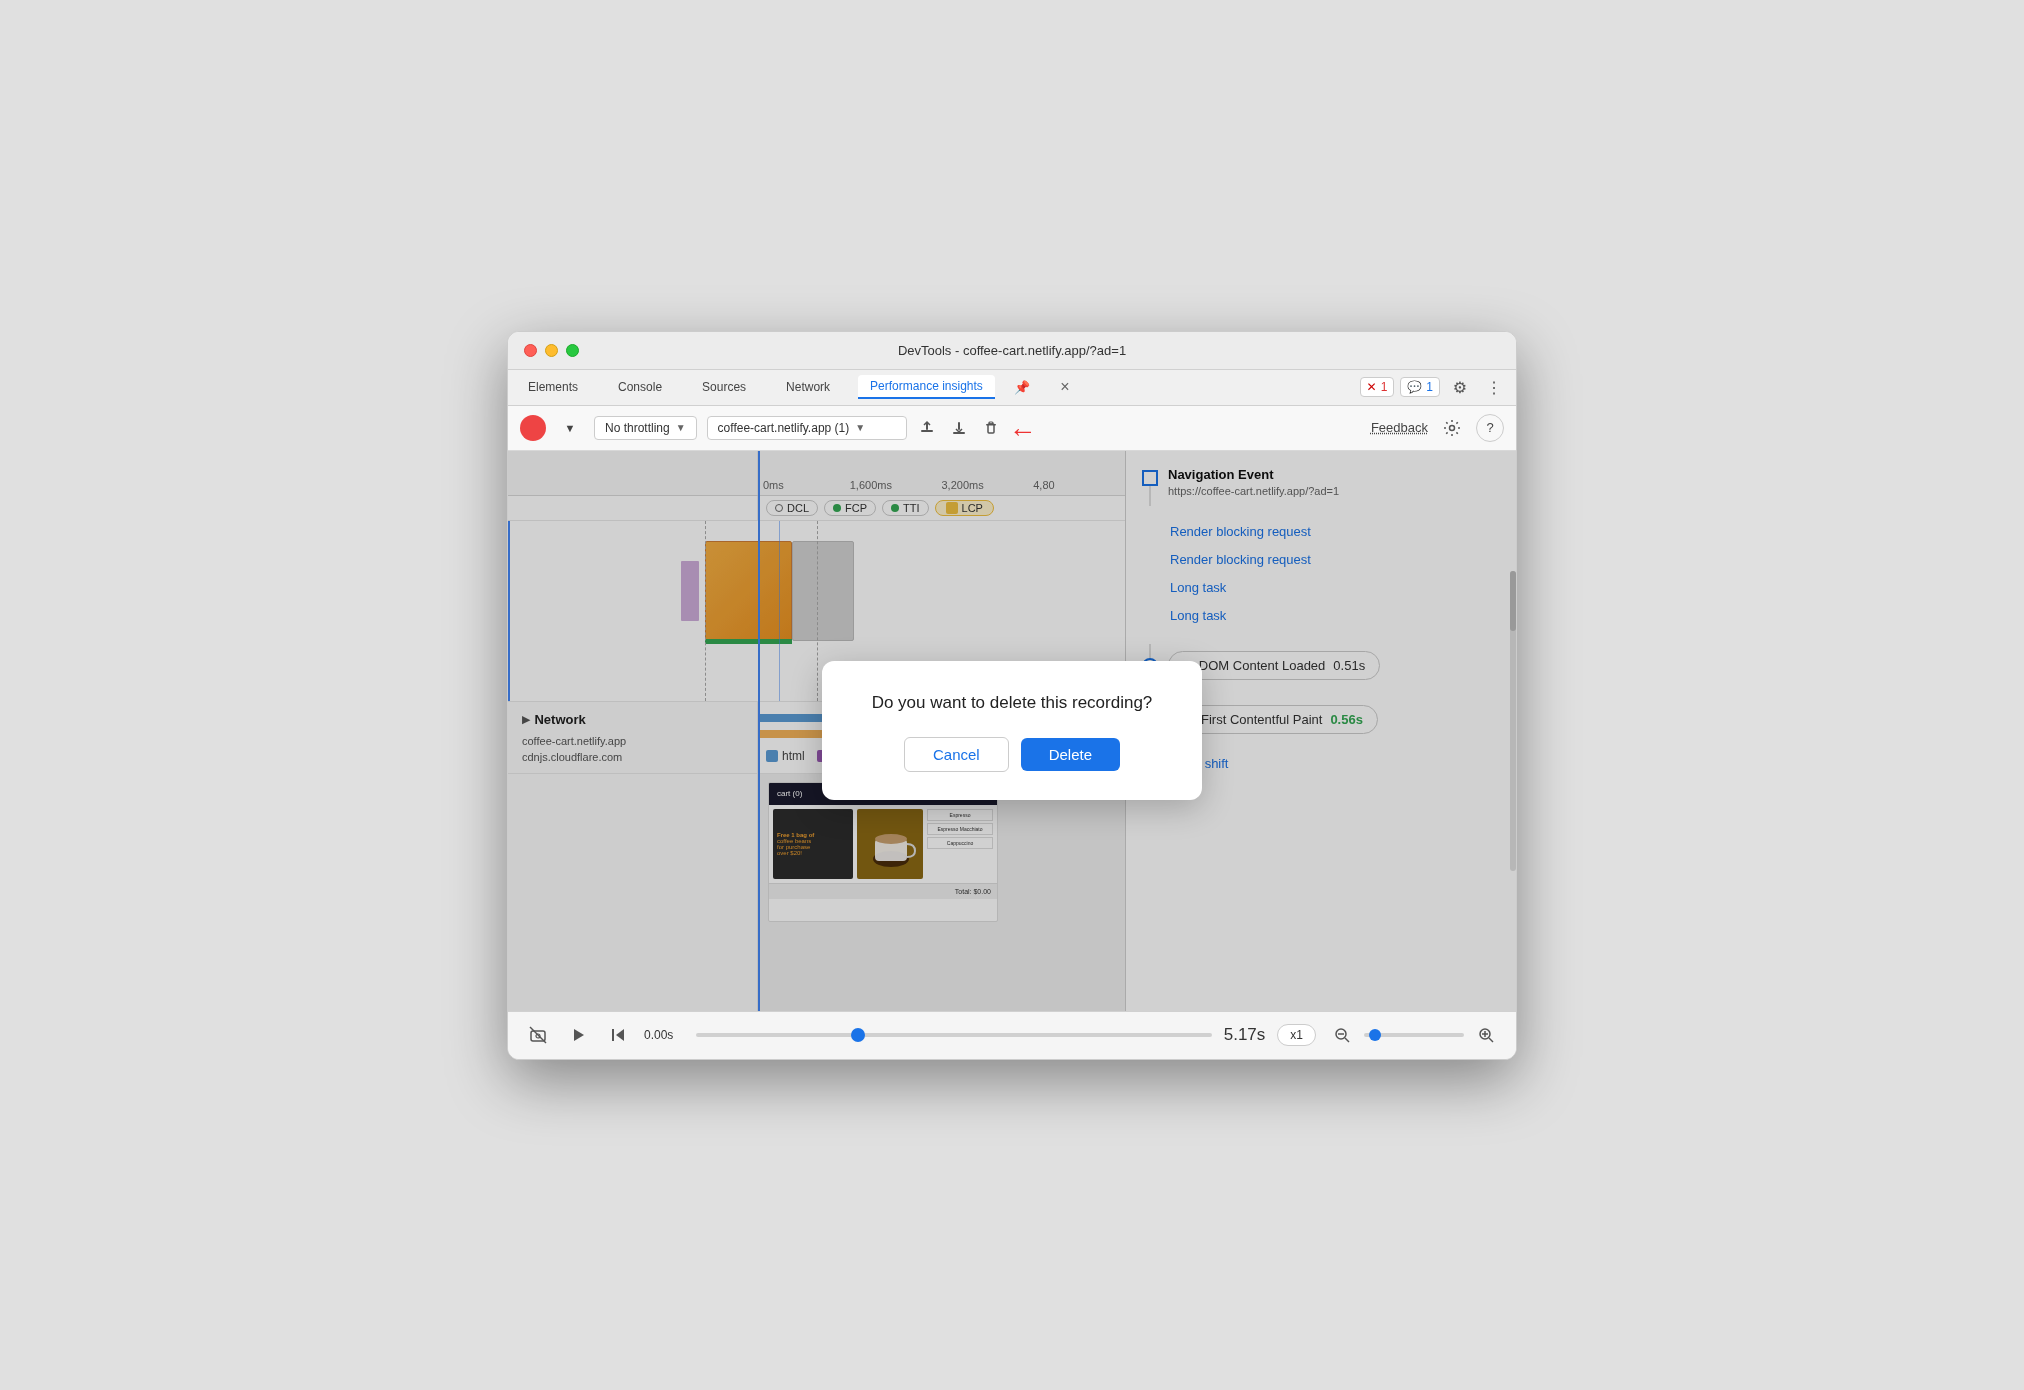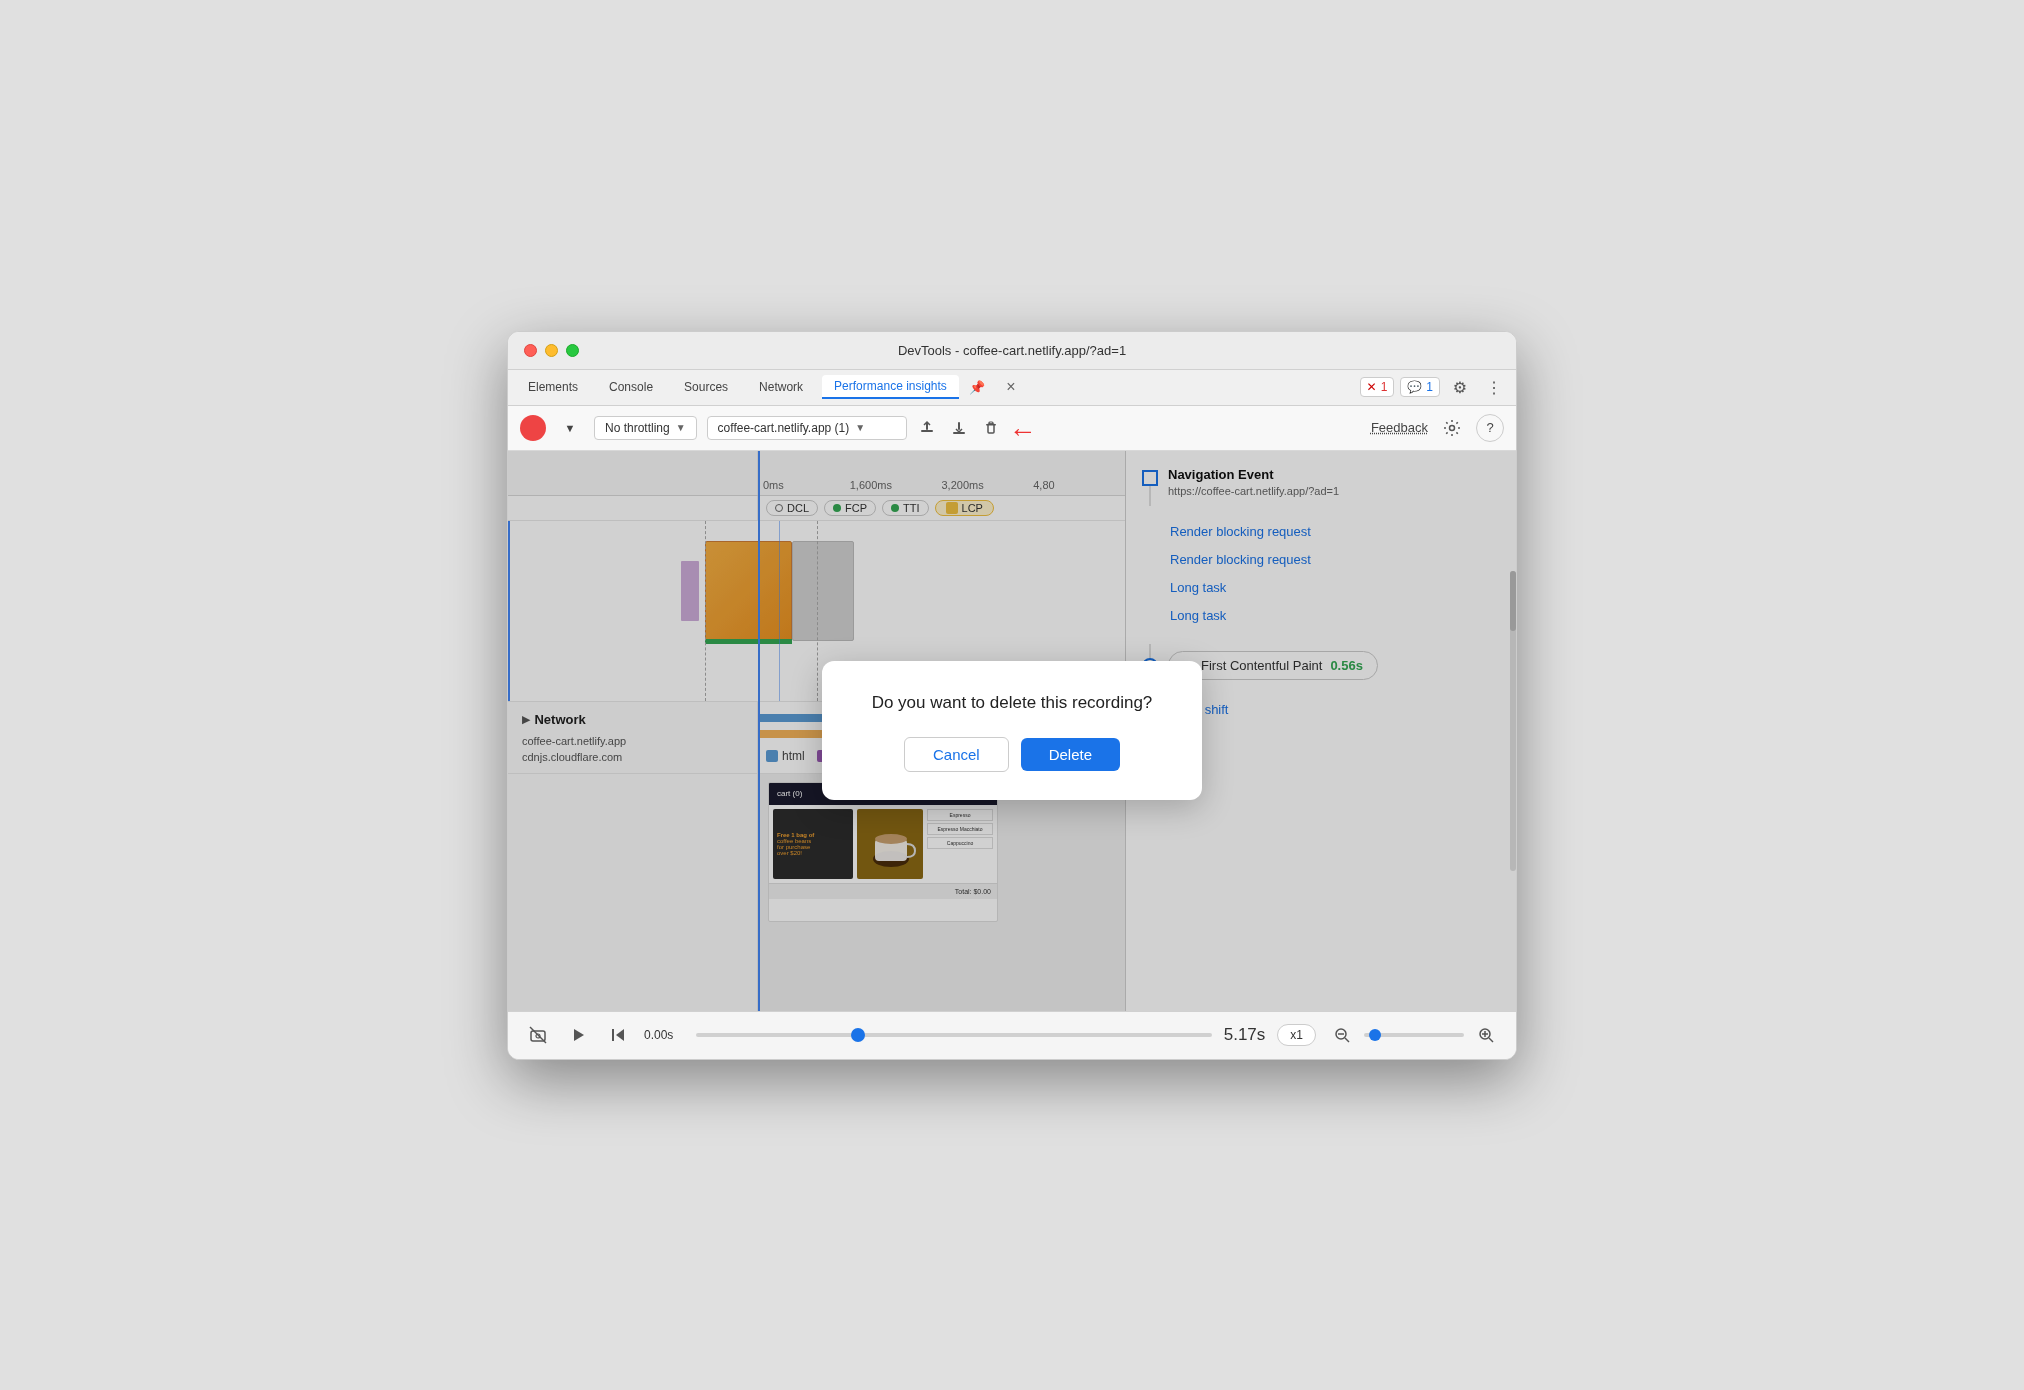--- a/index.html
+++ b/index.html
@@ -50,21 +50,21 @@
       font-weight: 500;
     }
     
     .devtools-tabs {
       background: #f0f0f0;
       display: flex;
       align-items: center;
       border-bottom: 1px solid #d0d0d0;
       padding: 0 8px;
       height: 36px;
-      gap: 7px;
+      gap: 16px;
     }
     .tab-btn {
       font-size: 12px;
       color: #444;
       padding: 4px 12px;
       cursor: pointer;
       border-radius: 4px 4px 0 0;
       white-space: nowrap;
       border: none;
       background: none;
@@ -657,20 +657,32 @@
         </div>
 
         <div style="margin-left:28px;margin-bottom:10px;">
           <a class="insight-link">Long task</a>
         </div>
 
         <div style="margin-left:28px;margin-bottom:20px;">
           <a class="insight-link">Long task</a>
         </div>
 
+        <div style="display:flex;gap:10px;align-items:center;margin-bottom:10px;">
+          <div style="display:flex;flex-direction:column;align-items:center;">
+            <div style="width:2px;height:14px;background:#e0e0e0;"></div>
+            <div style="width:16px;height:16px;border:2px solid #1a73e8;border-radius:50%;background:#fff;"></div>
+            <div style="width:2px;height:14px;background:#e0e0e0;"></div>
+          </div>
+          <div class="timeline-event-pill">
+            <span style="font-size:13px;color:#555;">○</span>
+            <span style="font-size:13px;color:#333;">DOM Content Loaded</span>
+            <span style="font-size:13px;color:#333;font-weight:500;">0.51s</span>
+          </div>
+        </div>
 
         <div style="display:flex;gap:10px;align-items:center;margin-bottom:10px;">
           <div style="display:flex;flex-direction:column;align-items:center;">
             <div style="width:2px;height:14px;background:#e0e0e0;"></div>
             <div style="width:16px;height:16px;border:2px solid #1a73e8;border-radius:50%;background:#fff;"></div>
             <div style="width:2px;height:14px;background:#e0e0e0;"></div>
           </div>
           <div class="timeline-event-pill fcp-pill">
             <span style="width:10px;height:10px;background:#34a853;border-radius:50%;display:inline-block;"></span>
             <span style="font-size:13px;color:#333;">First Contentful Paint</span>

